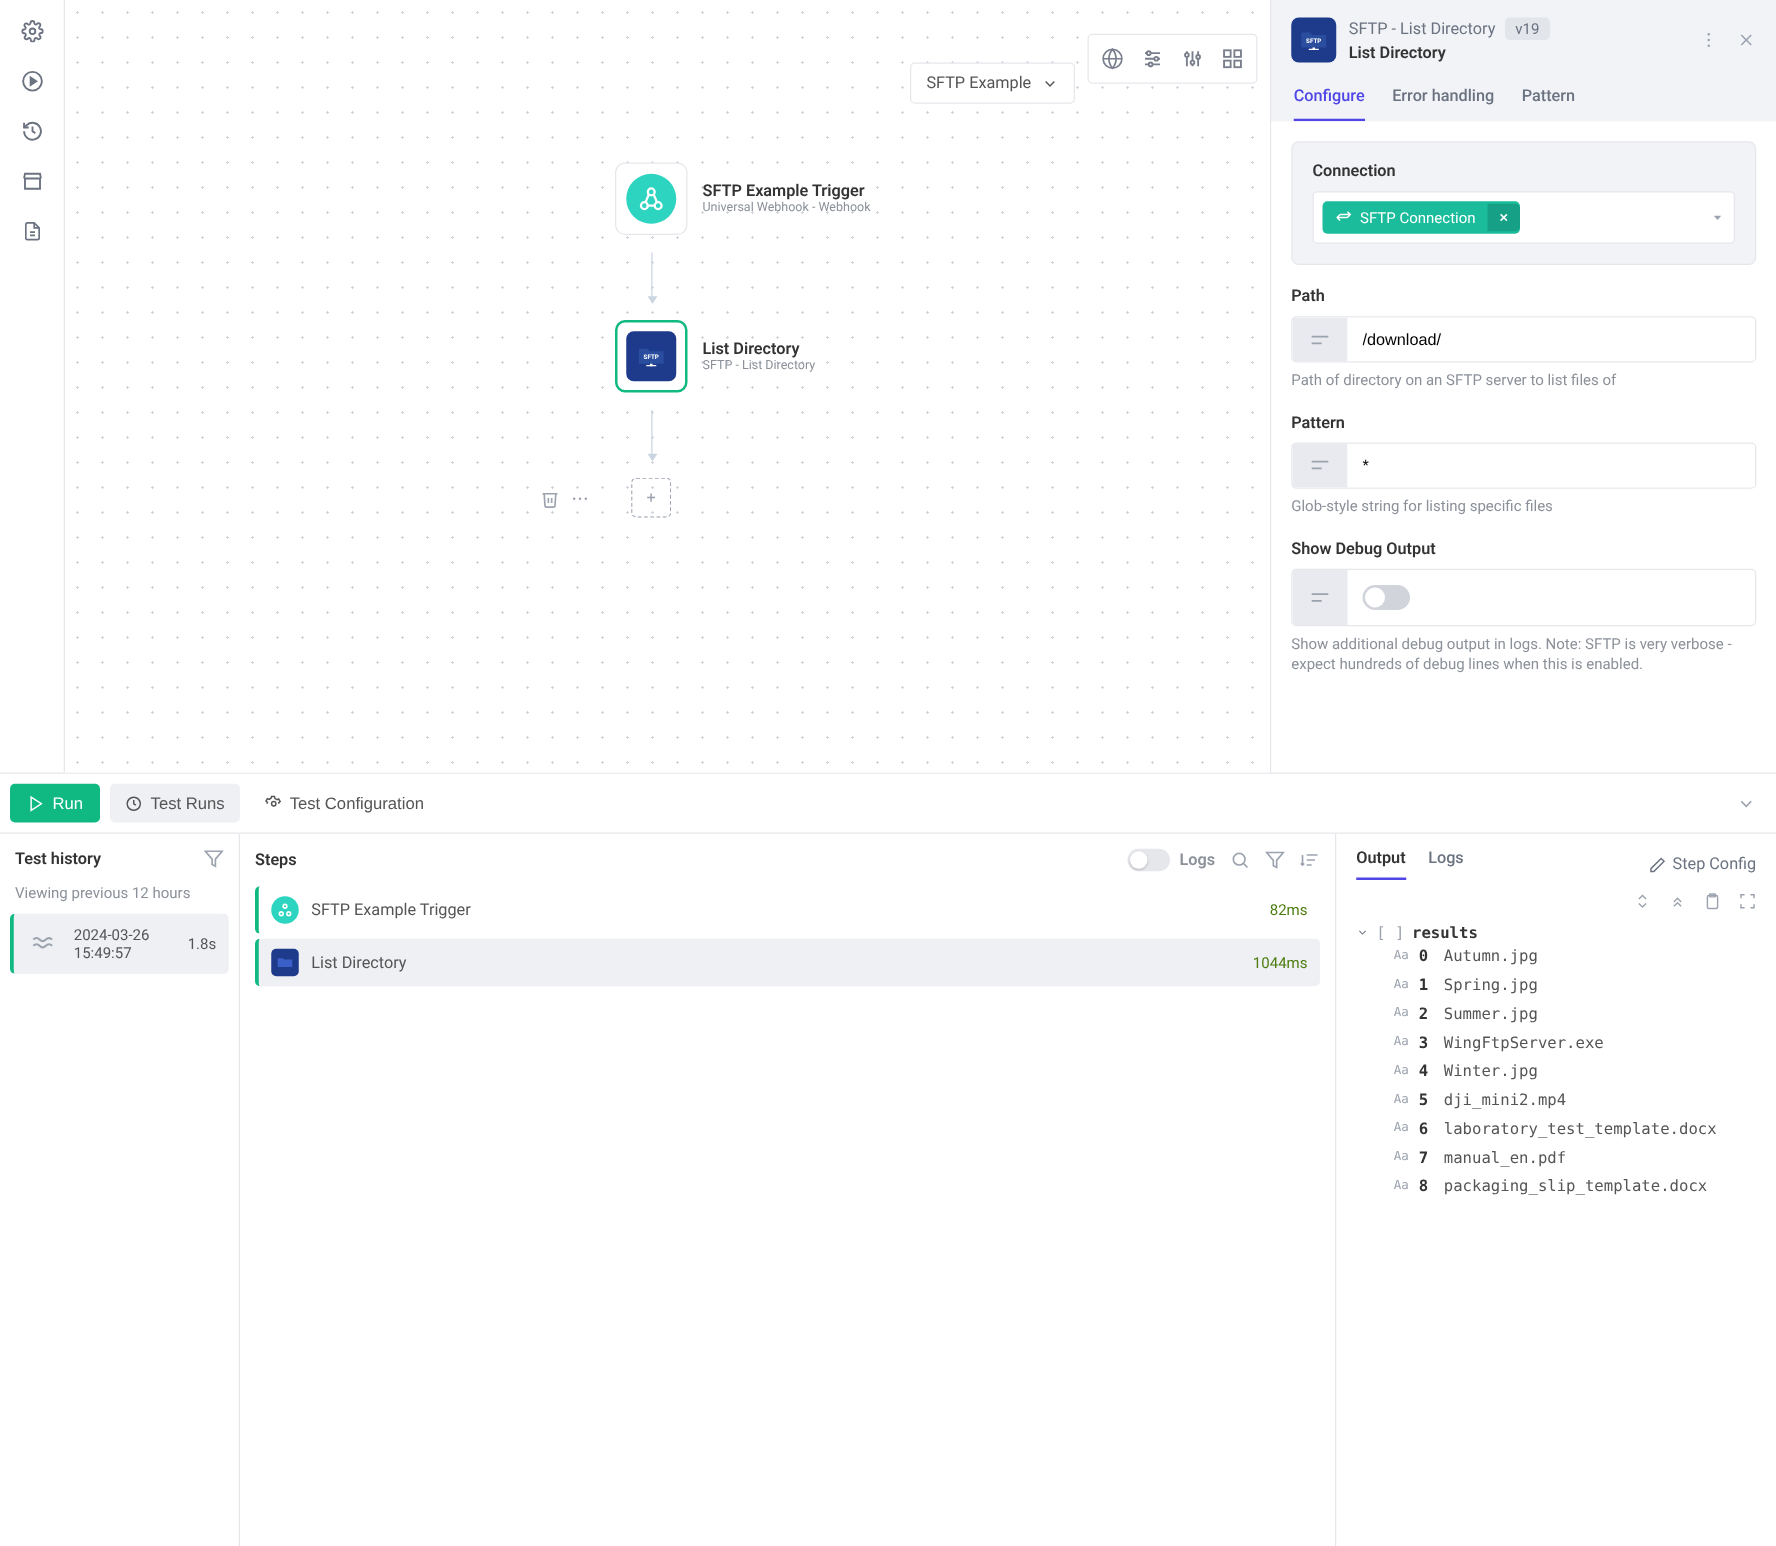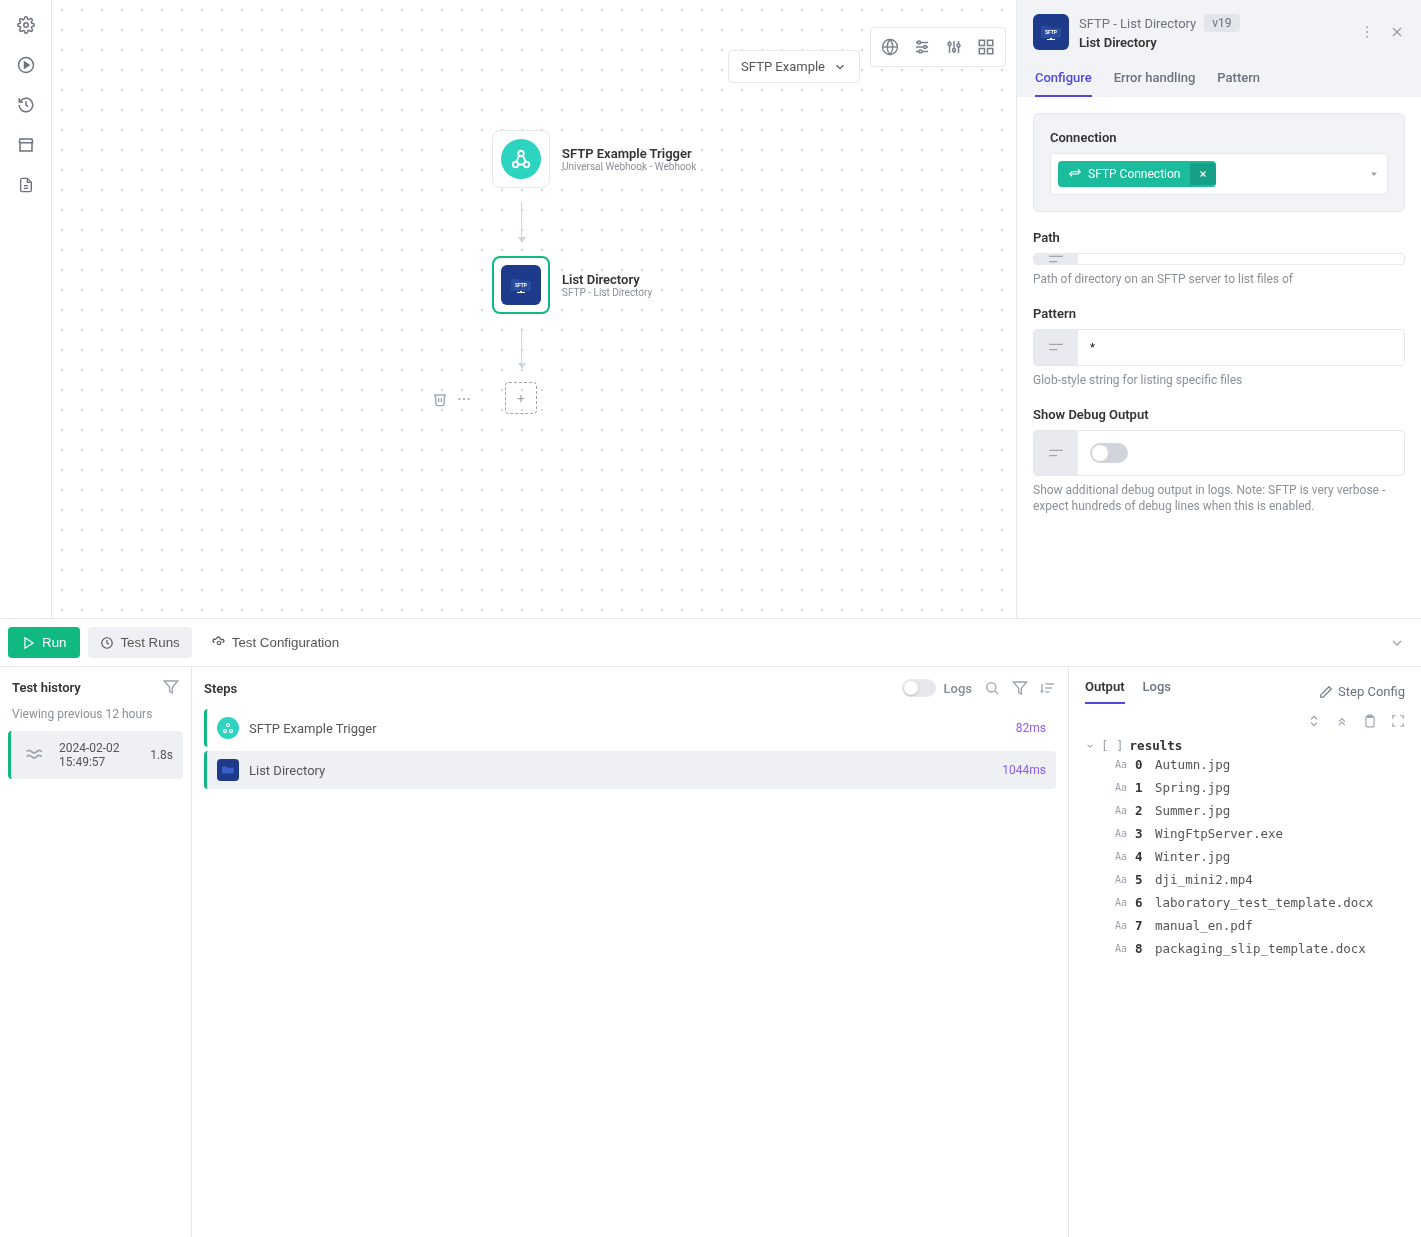--- a/index.html
+++ b/index.html
@@ -81,21 +81,21 @@
 .hist-text { flex: 1; font-size: 12px; color: #555; }
 .hist-dur { font-size: 12px; color: #555; }
 
 .step-list { padding: 0 12px; }
 .step-row { display: flex; align-items: center; gap: 10px; padding: 8px 10px; border-radius: 4px; border-left: 3px solid #10b981; margin-bottom: 4px; }
 .step-row.sel { background: #eef0f4; }
 .step-icon { width: 22px; height: 22px; border-radius: 50%; display: flex; align-items: center; justify-content: center; font-size: 10px; color: #fff; }
 .step-icon.teal { background: #2dd4bf; }
 .step-icon.blue { background: #1e3a8a; border-radius: 4px; font-size: 6px; }
 .step-name { flex: 1; color: #555; }
-.step-time { color: #8b5cf6; font-size: 12px; }
+.step-time { color: #4d7c0f; font-size: 12px; }
 .logs-toggle { display: flex; align-items: center; gap: 8px; color: #8b9099; font-size: 13px; }
 .mini-toggle { width: 34px; height: 18px; background: #e5e7eb; border-radius: 9px; position: relative; }
 .mini-toggle::after { content: ''; position: absolute; width: 14px; height: 14px; background: #fff; border-radius: 50%; top: 2px; left: 2px; box-shadow: 0 1px 2px rgba(0,0,0,0.2); }
 
 .out-tabs { display: flex; gap: 18px; padding: 12px 16px 0; }
 .out-tab { padding-bottom: 8px; color: #6b7280; font-weight: 500; cursor: pointer; font-size: 13px;}
 .out-tab.active { color: #333; border-bottom: 2px solid #4f46e5; font-weight: 600;}
 .out-link { margin-left: auto; color: #6b7280; display: flex; align-items: center; gap: 5px; cursor: pointer; }
 .out-tools { display: flex; justify-content: flex-end; gap: 14px; padding: 10px 16px; color: #9ca3af; }
 .tree { padding: 0 16px 16px; font-family: ui-monospace, Menlo, monospace; font-size: 12.5px; }
@@ -327,20 +327,21 @@
 
         <div class="field-group">
           <div class="field-label">Path</div>
           <div class="input-row">
             <div class="input-prefix">
                 <svg width="16" height="10" viewBox="0 0 24 14" stroke="currentColor" stroke-width="2" fill="none">
                   <line x1="2" y1="3" x2="22" y2="3"></line>
                   <line x1="2" y1="11" x2="14" y2="11"></line>
                 </svg>
               </div>
+            <input class="input-field" value="/download/" style="">
           </div>
           <div class="field-help">Path of directory on an SFTP server to list files of</div>
         </div>
 
         <div class="field-group">
           <div class="field-label">Pattern</div>
           <div class="input-row">
             <div class="input-prefix">
                 <svg width="16" height="10" viewBox="0 0 24 14" stroke="currentColor" stroke-width="2" fill="none">
                   <line x1="2" y1="3" x2="22" y2="3"></line>
@@ -411,21 +412,21 @@
             </span>
         </div>
         <div class="subtext">Viewing previous 12 hours</div>
         <div class="history-item">
           <div class="hist-icon">
               <svg width="20" height="20" viewBox="0 0 24 24" fill="none" stroke="currentColor" stroke-width="2">
                 <path d="M2 8c2-2 4-2 6 0s4 2 6 0 4-2 6 0M2 14c2-2 4-2 6 0s4 2 6 0 4-2 6 0"></path>
               </svg>
             </div>
           <div class="hist-text">
-            <div>2024-02-02</div>
+            <div>2024-03-26</div>
             <div>15:49:57</div>
           </div>
           <div class="hist-dur">1.8s</div>
         </div>
       </div>
 
       <div class="col col2">
         <div class="col-header">
           <span>Steps</span>
           <div class="col-header-icons">

